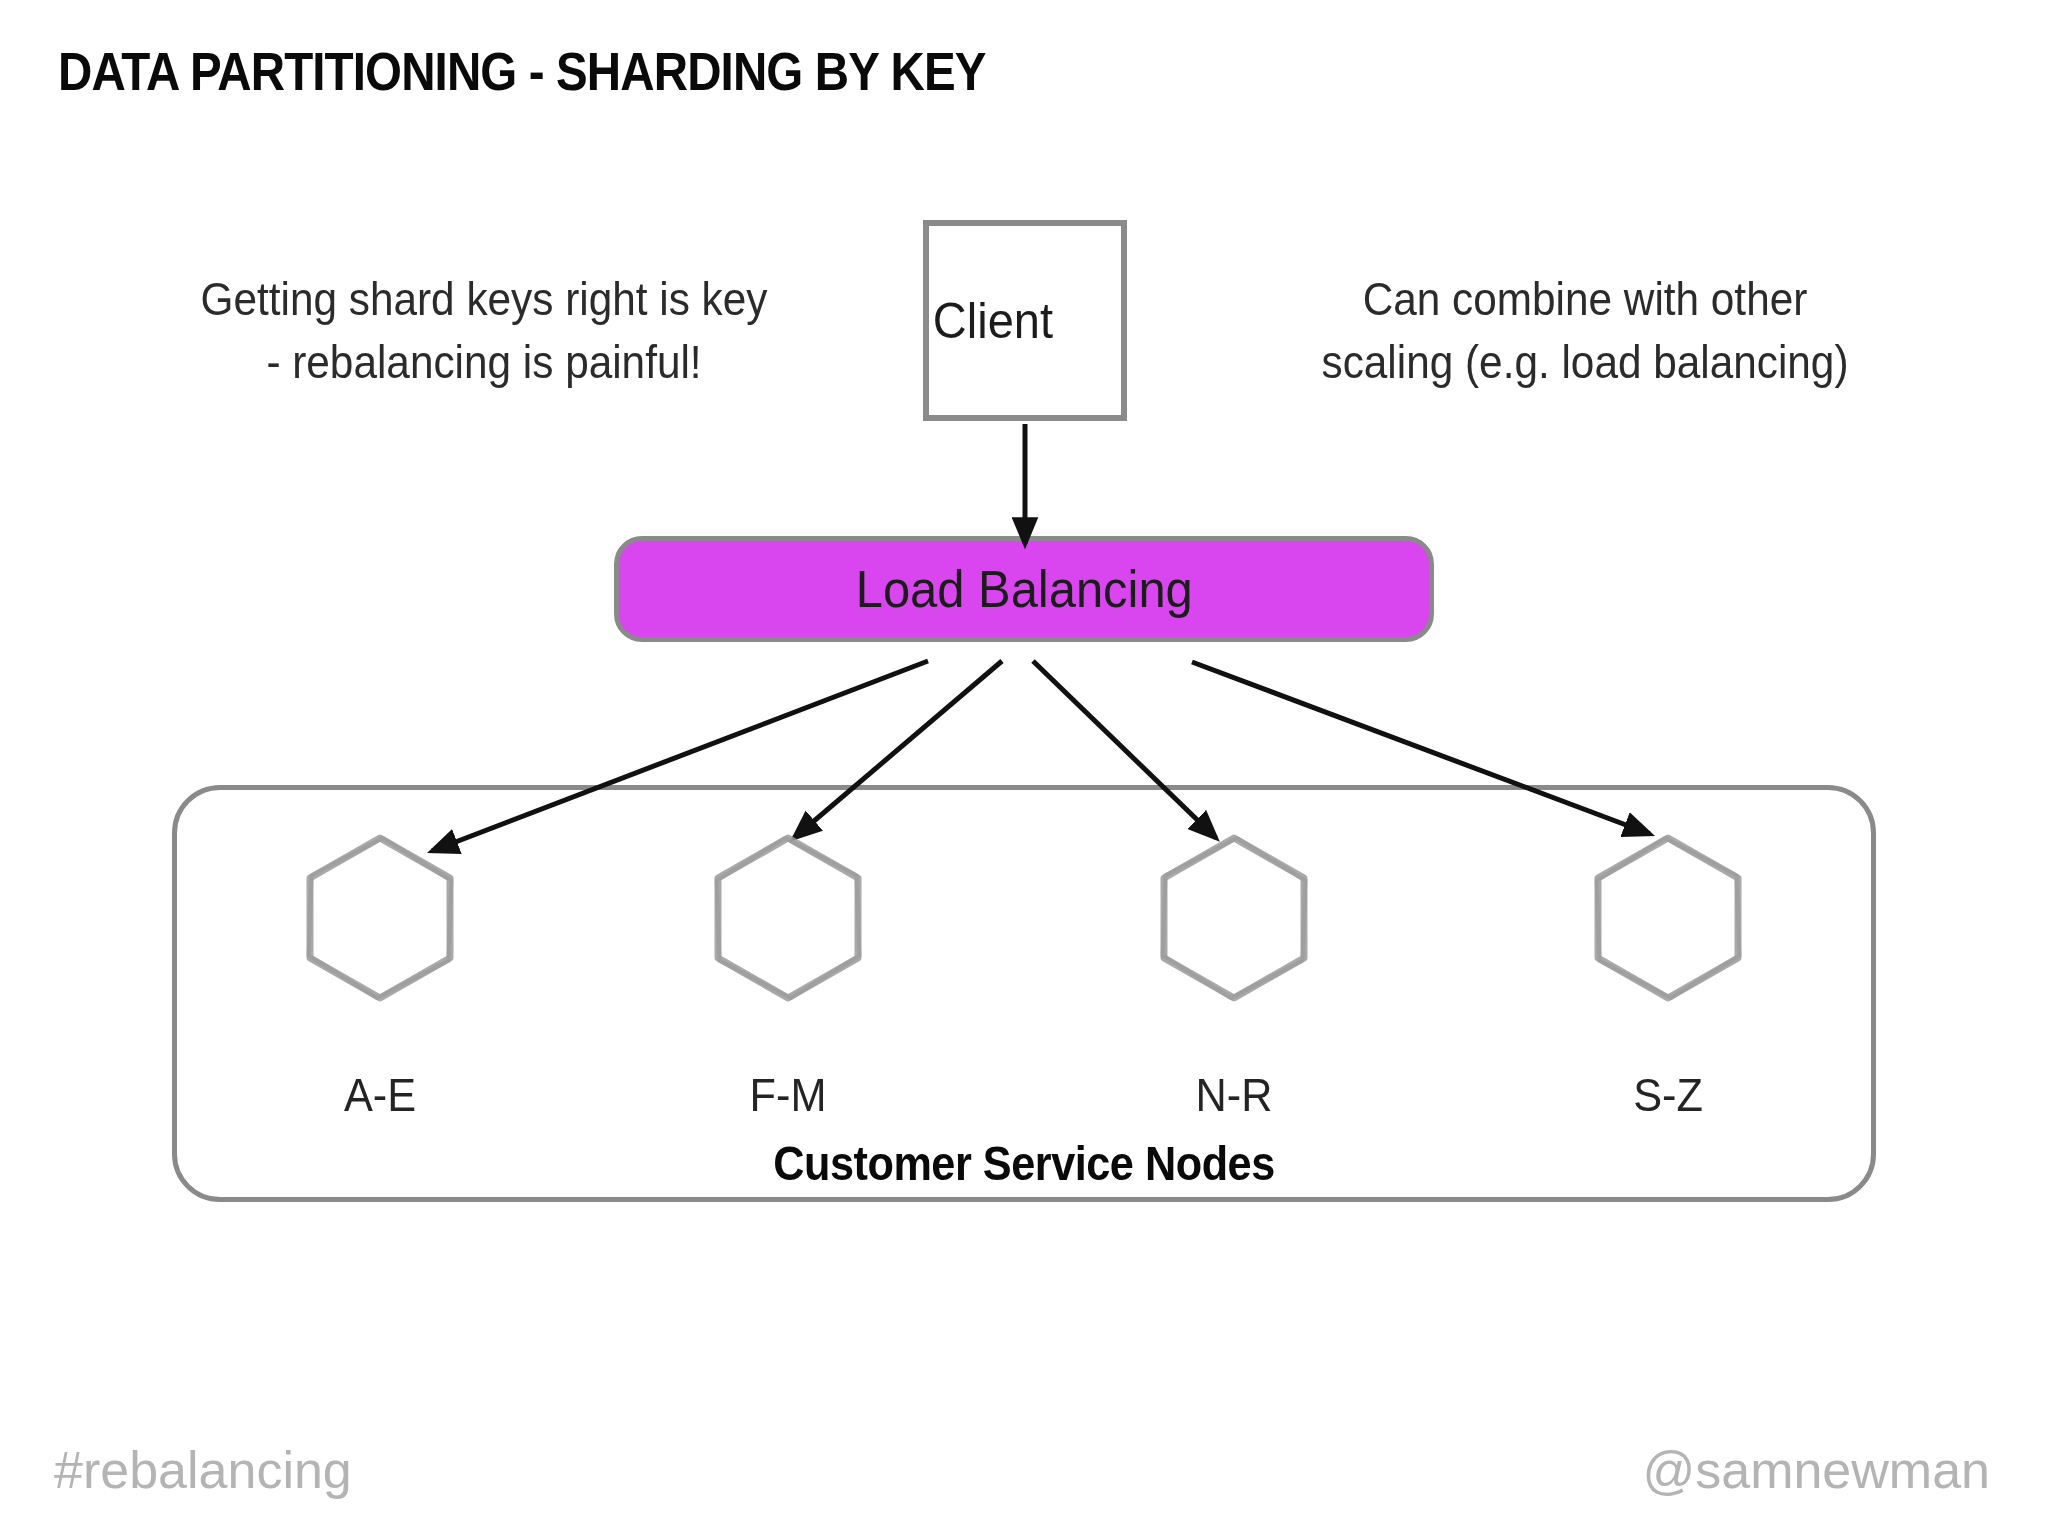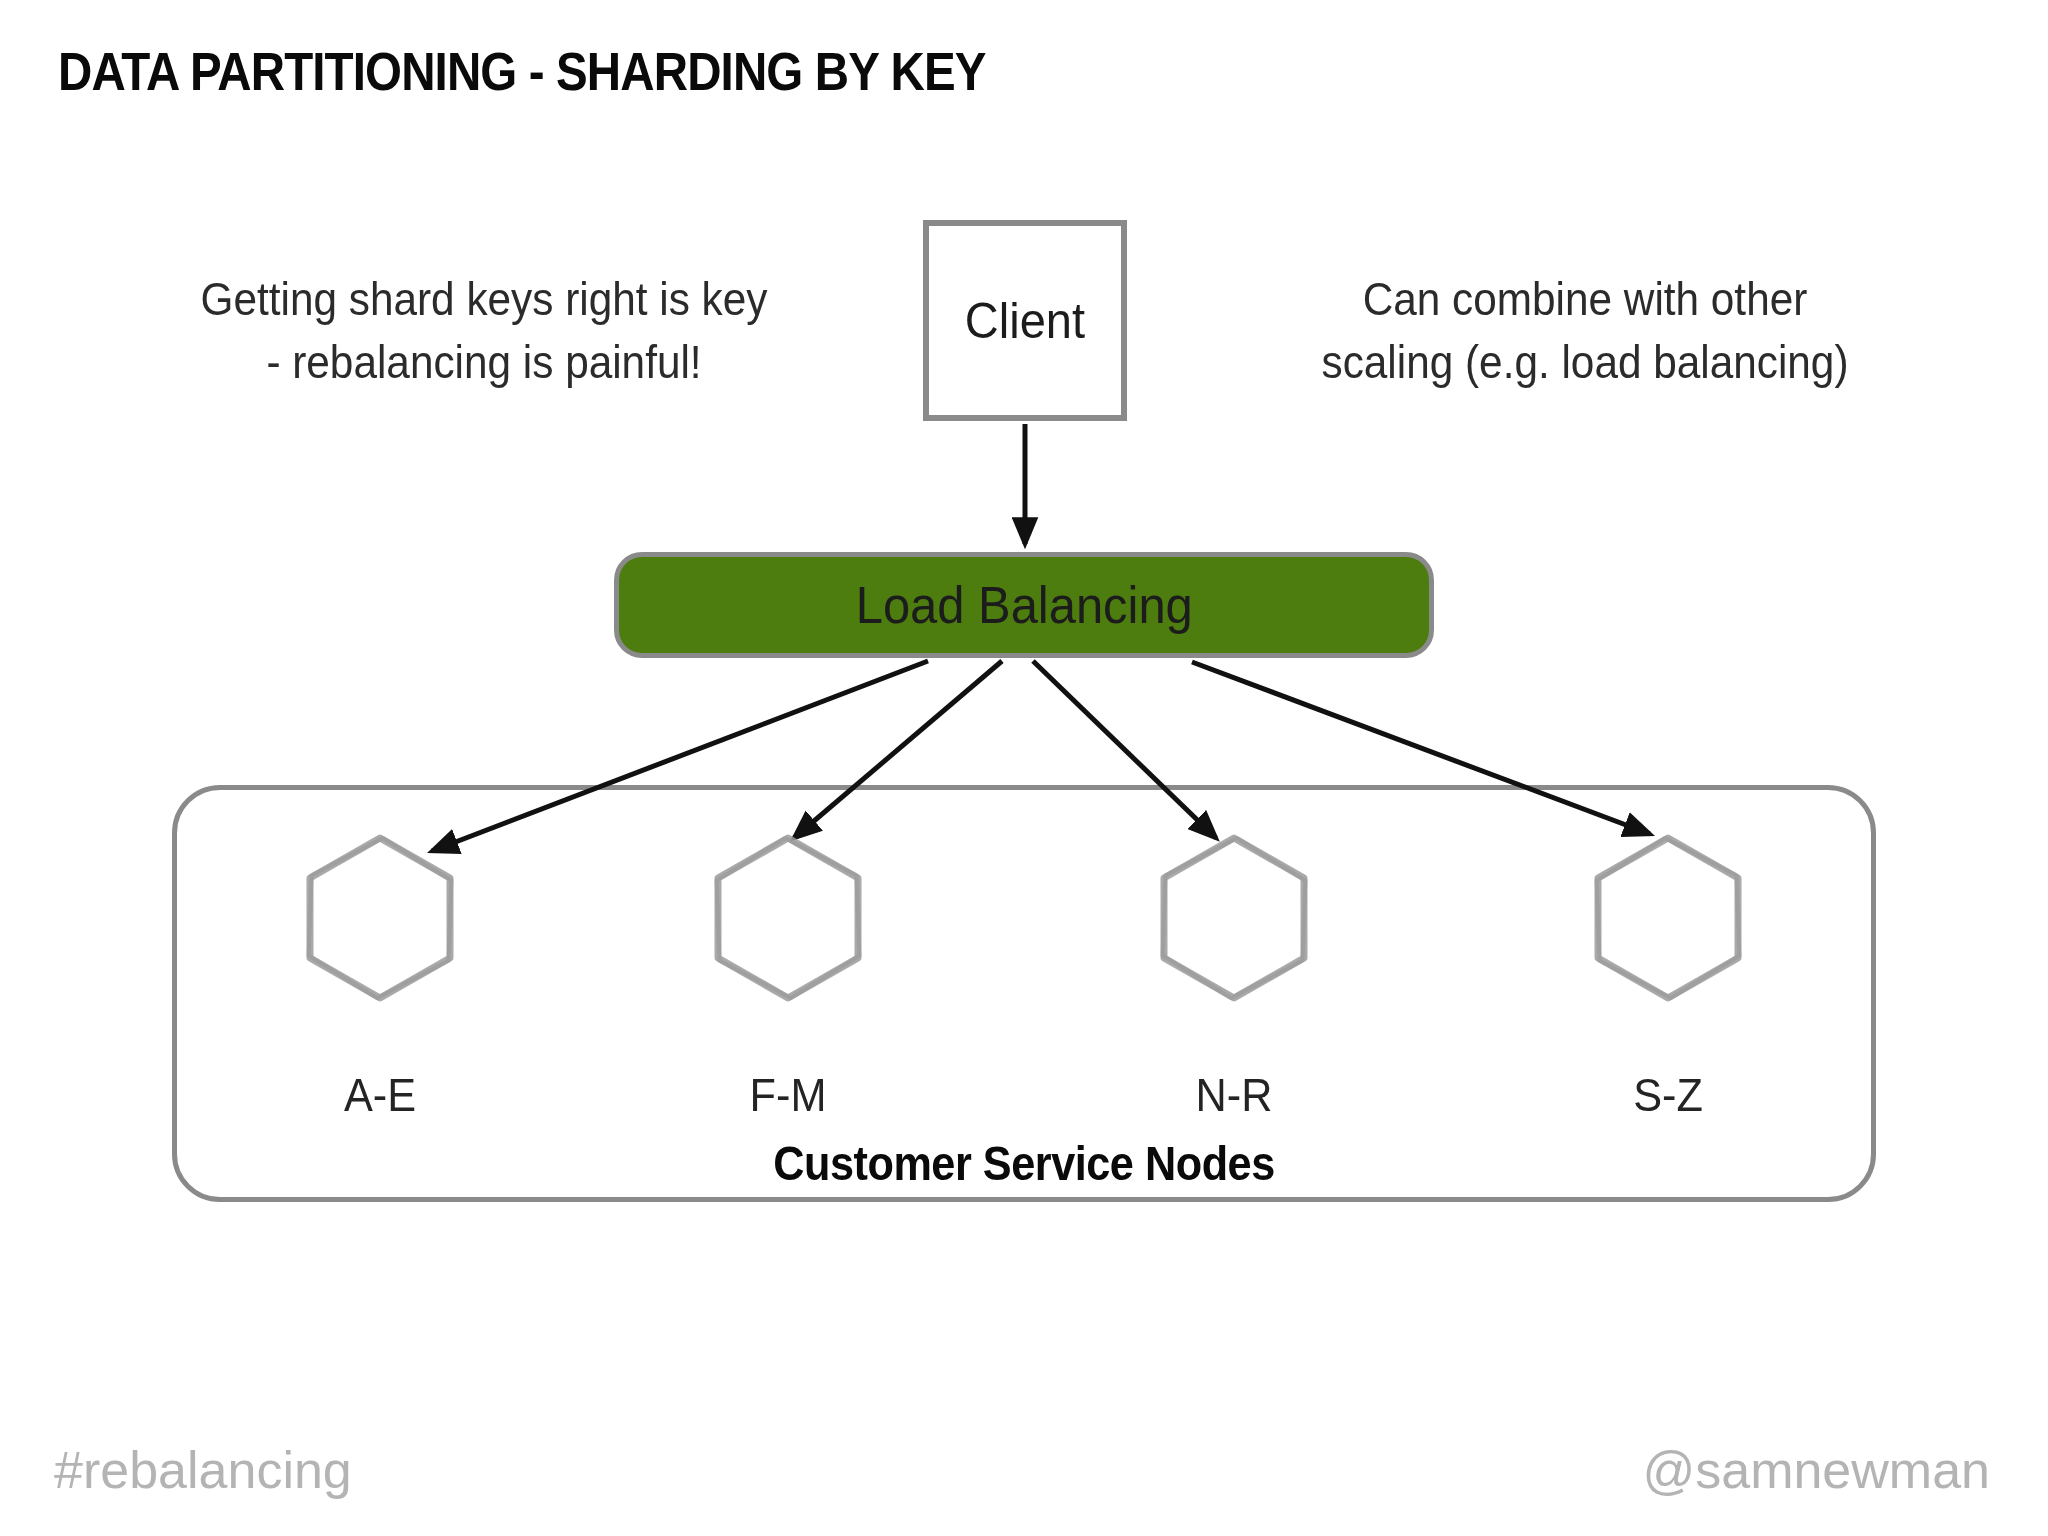--- a/index.html
+++ b/index.html
@@ -19,28 +19,28 @@
     font-size:46px;line-height:63px;font-weight:300;
     text-align:center;color:#2b2b2b;
     transform:scaleX(0.92);transform-origin:center;
   }
   .note-left{left:154px;}
   .note-right{left:1255px;}
 
   .client-box{
     position:absolute;left:923px;top:220px;width:204px;height:201px;
     box-sizing:border-box;border:6px solid var(--border-gray,#8a8a8a);
-    display:flex;align-items:center;justify-content:center;background:#fff;
+    display:flex;align-items:center;justify-content:flex-start;background:#fff;
   }
   .client-box .label{font-size:50px;font-weight:300;color:#1c1c1c;transform:scaleX(0.94);}
 
   .lb-box{
-    position:absolute;left:614px;top:552px;width:820px;height:106px;
+    position:absolute;left:614px;top:536px;width:820px;height:106px;
     box-sizing:border-box;border:5px solid var(--border-gray,#8a8a8a);border-radius:28px;
-    display:flex;align-items:center;justify-content:center;background:#4d7c0f;
+    display:flex;align-items:center;justify-content:center;background:#d946ef;
   }
   .lb-box .label{font-size:52px;font-weight:300;color:#1c1c1c;transform:scaleX(0.94);}
 
   .nodes-container{
     position:absolute;left:172px;top:785px;width:1704px;height:417px;
     box-sizing:border-box;border:5px solid var(--border-gray,#8a8a8a);border-radius:48px;
     background:transparent;
   }
 
   .shard-label{

